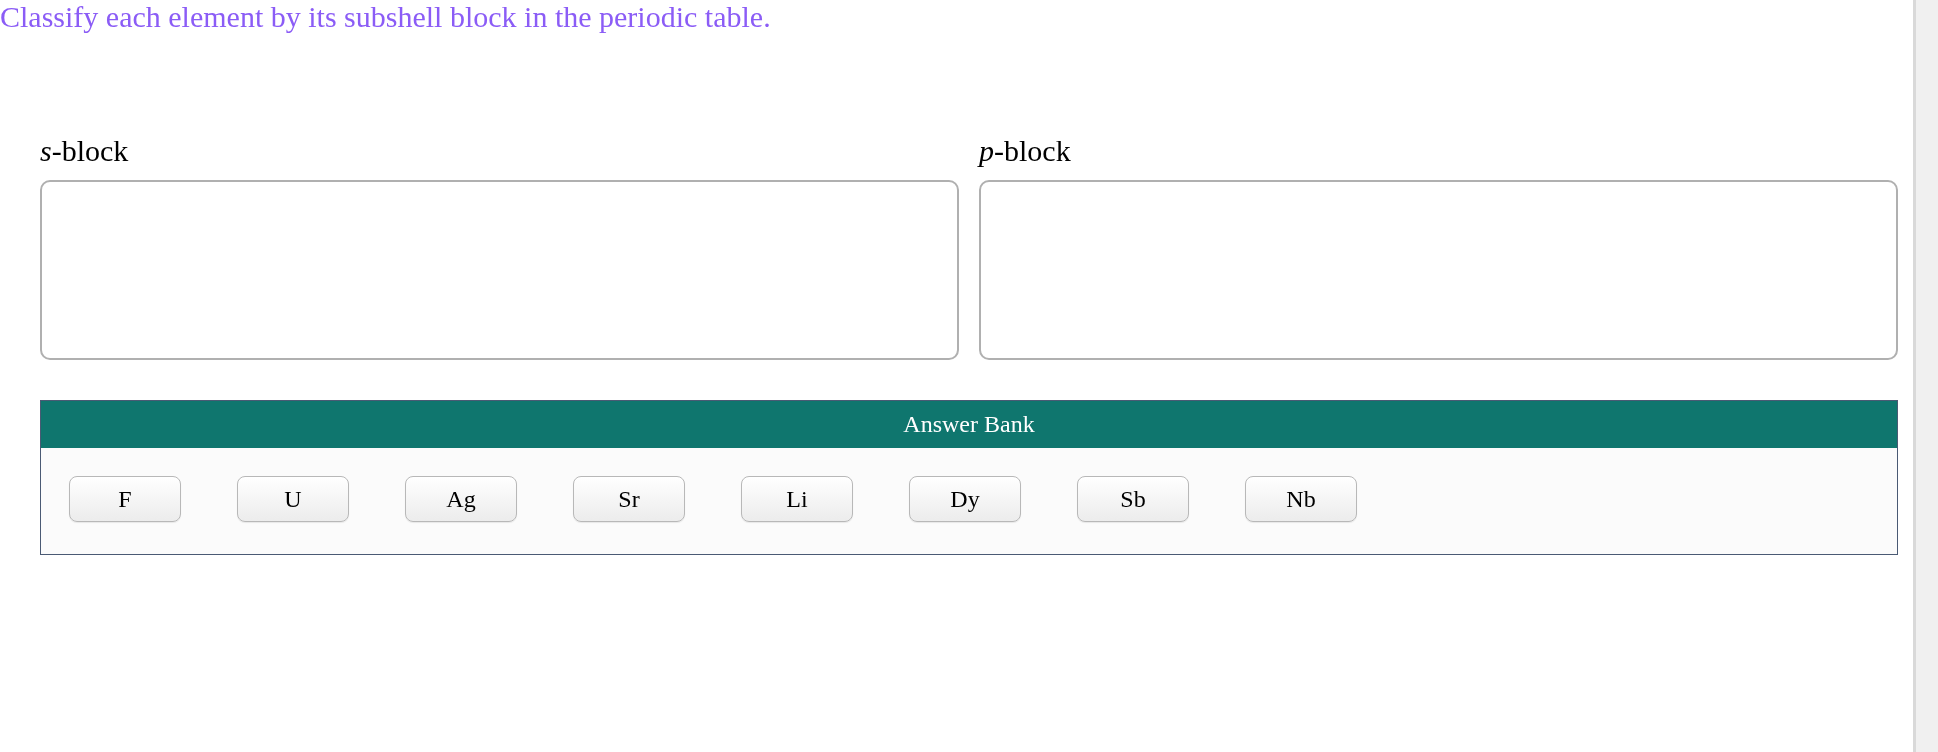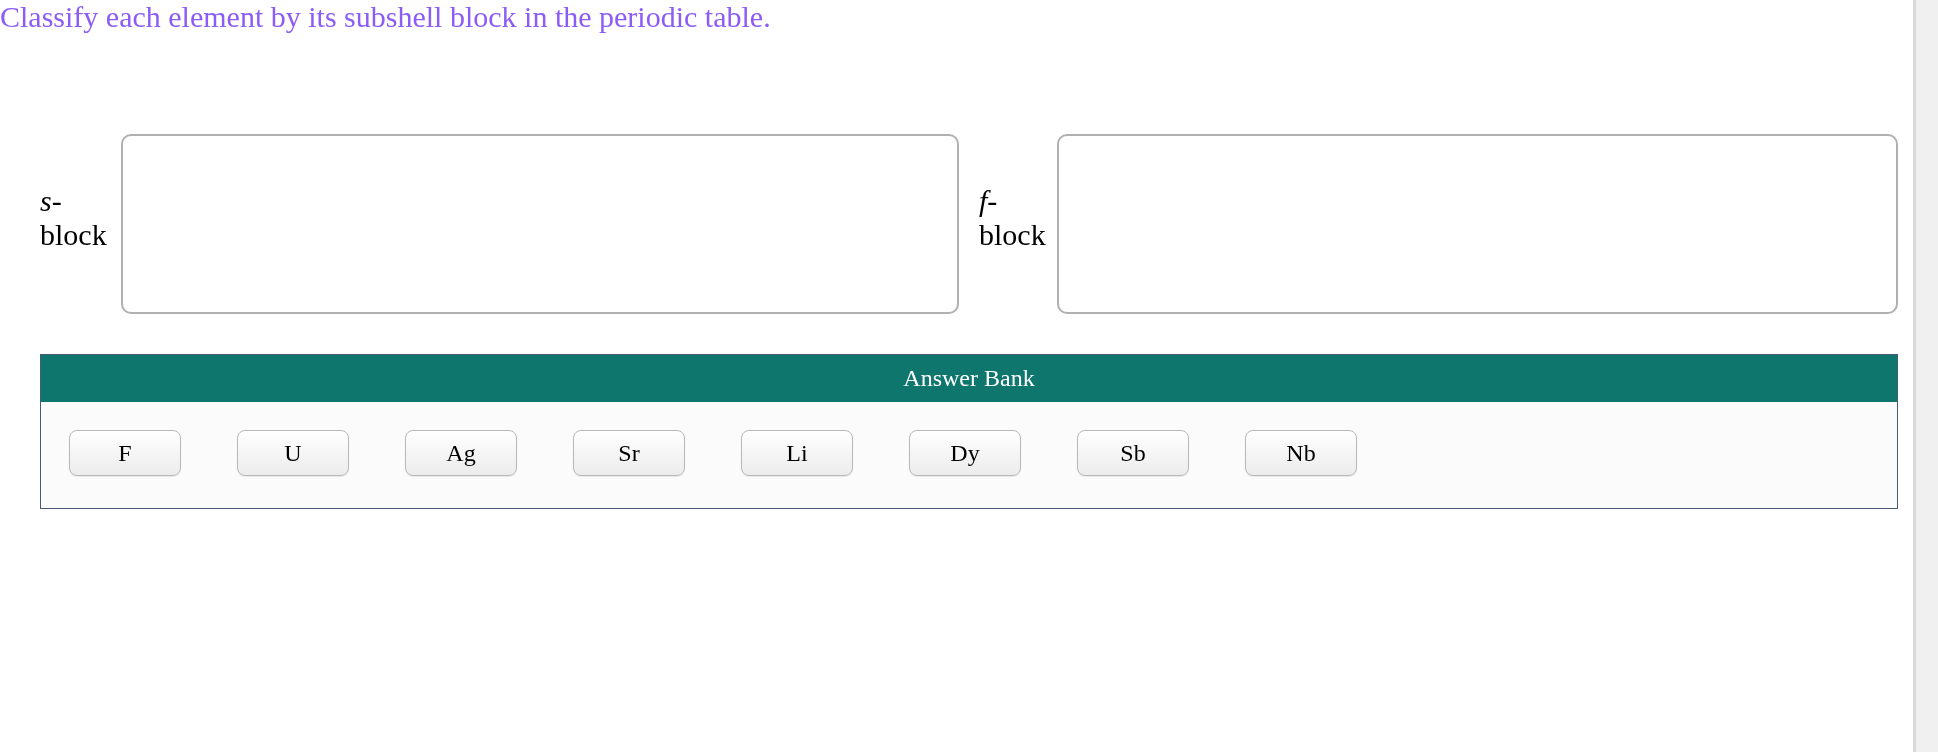--- a/index.html
+++ b/index.html
@@ -22,22 +22,22 @@
       color: #8b5cf6;
     }
     .categories-row {
       display: flex;
       gap: 20px;
       padding: 100px 40px 0 40px;
     }
     .category {
       flex: 1;
       display: flex;
-      flex-direction: row;
-      align-items: center;
+      flex-direction: column;
+      align-items: flex-start;
     }
     .category-label {
       font-size: 30px;
       font-style: italic;
       margin-bottom: 12px;
       color: #000;
     }
     .category-label .normal {
       font-style: normal;
     }
@@ -105,21 +105,21 @@
 
 <div class="categories-row">
   <div class="category">
     <div class="category-label">
       <span>s</span><span class="normal">-block</span>
     </div>
     <div class="drop-zone"></div>
   </div>
   <div class="category">
     <div class="category-label">
-      <span>f</span><span class="normal">-block</span>
+      <span>p</span><span class="normal">-block</span>
     </div>
     <div class="drop-zone"></div>
   </div>
 </div>
 
 <div class="answer-section">
   <div class="answer-header">Answer Bank</div>
   <div class="answer-items">
     <div class="answer-chip">F</div>
     <div class="answer-chip">U</div>

